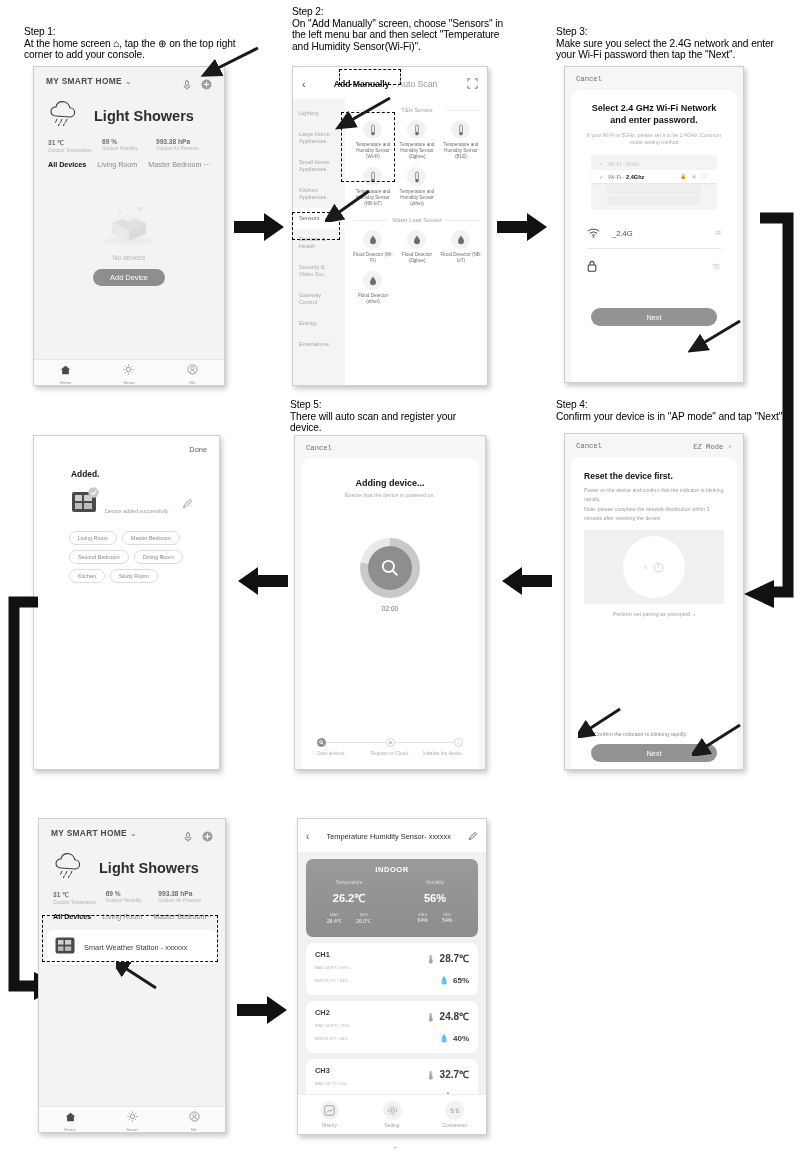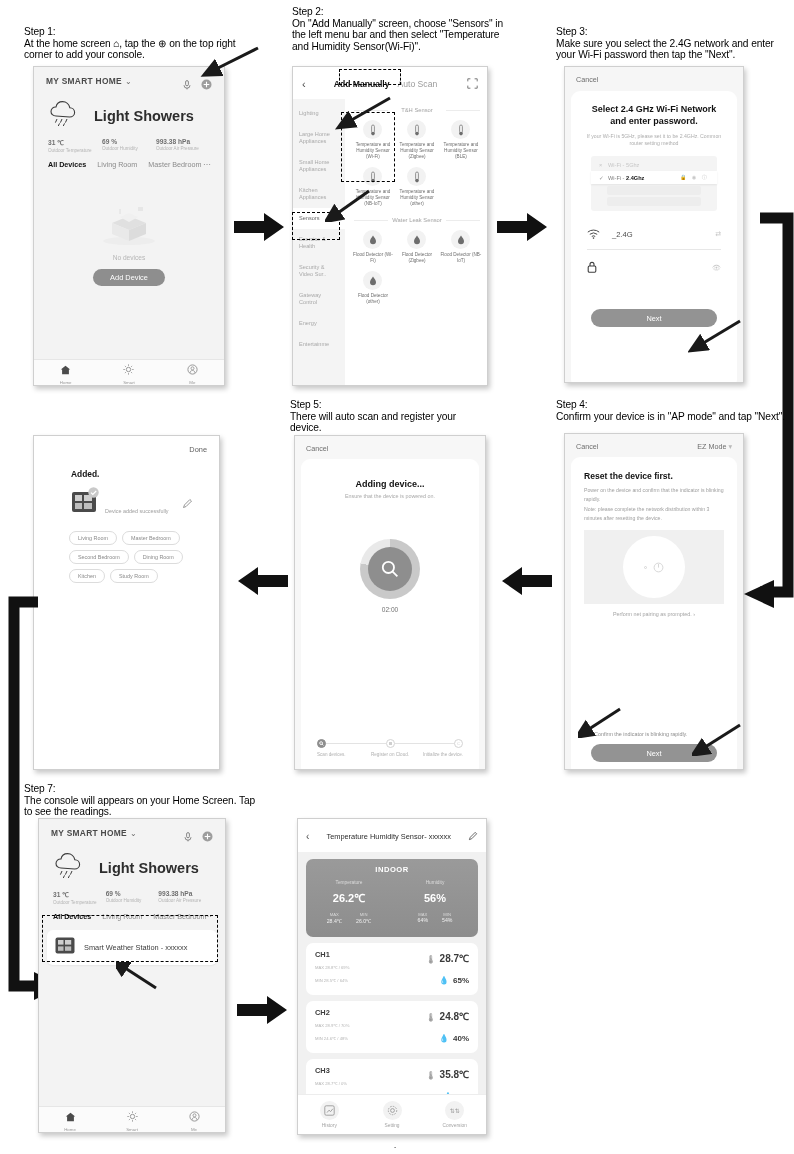--- a/index.html
+++ b/index.html
@@ -104,21 +104,21 @@
   .grid3 { display:flex; flex-wrap:wrap; }
   .cell { width:33.33%; text-align:center; padding:4px 1px 3px 1px; }
   .cell .ic {
     width:19px; height:19px; border-radius:50%; background:#f2f2f2;
     margin:0 auto 3px auto; display:flex; align-items:center; justify-content:center;
   }
   .cell .cl { font-size:4.6px; color:#6e6e6e; line-height:6px; }
 
   
   .sheet { width:100%; height:100%; background:#f6f6f6; position:relative; }
-  .sheet-top { padding:8px 11px 0 11px; font-size:7.2px; color:#6d6d6d; display:flex; justify-content:space-between;}
+  .sheet-top { padding:8px 11px 0 11px; font-size:7.2px; color:#6d6d6d; display:flex; justify-content:space-between;font-family:Liberation Mono, monospace;}
   .sheet-card { background:#fff; border-radius:9px; margin:7px 6px 0 6px; padding:12px 12px 16px 12px; height:calc(100% - 18px); }
   .w-title { text-align:center; font-size:9px; font-weight:bold; color:#111; line-height:12px; }
   .w-sub { text-align:center; font-size:5.2px; color:#adadad; margin-top:6px; line-height:7px; }
   .w-list { margin:9px 8px 0 8px; background:#f4f4f4; border-radius:3px; padding:3px 0; }
   .w-row { display:flex; align-items:center; font-size:5.6px; padding:3px 8px; color:#c6c6c6; }
   .w-row.hl { background:#fff; color:#7d7d7d; box-shadow:0 1px 2px rgba(0,0,0,0.07); }
   .w-row .nm b { color:#111; }
   .w-row .rt { margin-left:auto; color:#c9c9c9; font-size:5.2px; letter-spacing:2px;}
   .w-ghost { height:9px; margin:2px 16px; background:#ededed; border-radius:2px; }
   .in-row {
@@ -697,24 +697,20 @@
     <path d="M56,9 L26,9 L26,1 L6,15 L26,29 L26,21 L56,21 z" fill="#111"></path>
   </svg>
 
   <svg class="blockarrow" style="left:6px; top:596px;" width="34" height="400">
     <path d="M32,6 L8,6 L8,390 L32,390" fill="none" stroke="#111" stroke-width="11"></path>
   </svg>
   <svg class="blockarrow" style="left:34px; top:970px;" width="32" height="32">
     <path d="M0,2 L0,30 L28,16 z" fill="#111"></path>
   </svg>
 
-  <div class="abs caption" style="left:24px; top:783px; width:240px;">
-    <div>Step 7:</div>
-    <div>The console will appears on your Home Screen. Tap to see the readings.</div>
-  </div>
 
   <div class="phone" style="left:38px; top:818px; width:188px; height:315px;">
     <div class="home">
       <div class="home-top">
         <div style="display:flex;align-items:center;gap:3px;">
           <span class="home-title">MY SMART HOME</span>
           <span style="font-size:8px;color:#6a6a6a;">⌄</span>
         </div>
         <div class="home-top-icons">
           <span>
@@ -917,21 +913,21 @@
 
       <div class="chcard">
         <div class="lft">
           <div class="nm">CH3</div>
           <div class="mx">MAX 28.7℃ / 0%</div>
           <div class="mx">MIN 25.6℃ / 0%</div>
         </div>
         <div class="rgt">
           <div class="tv">
             <span style="font-size:8px;color:#9a9a9a;">🌡</span>
-            <span>35.8</span><span>℃</span>
+            <span>32.7</span><span>℃</span>
           </div>
           <div class="hv">
             <span style="font-size:8px;color:#9a9a9a;">💧</span>
             <span>0</span><span>%</span>
           </div>
         </div>
       </div>
 
       <div style="background:#fff;border-radius:7px;margin:6px 8px 0 8px;height:10px;"></div>
 

